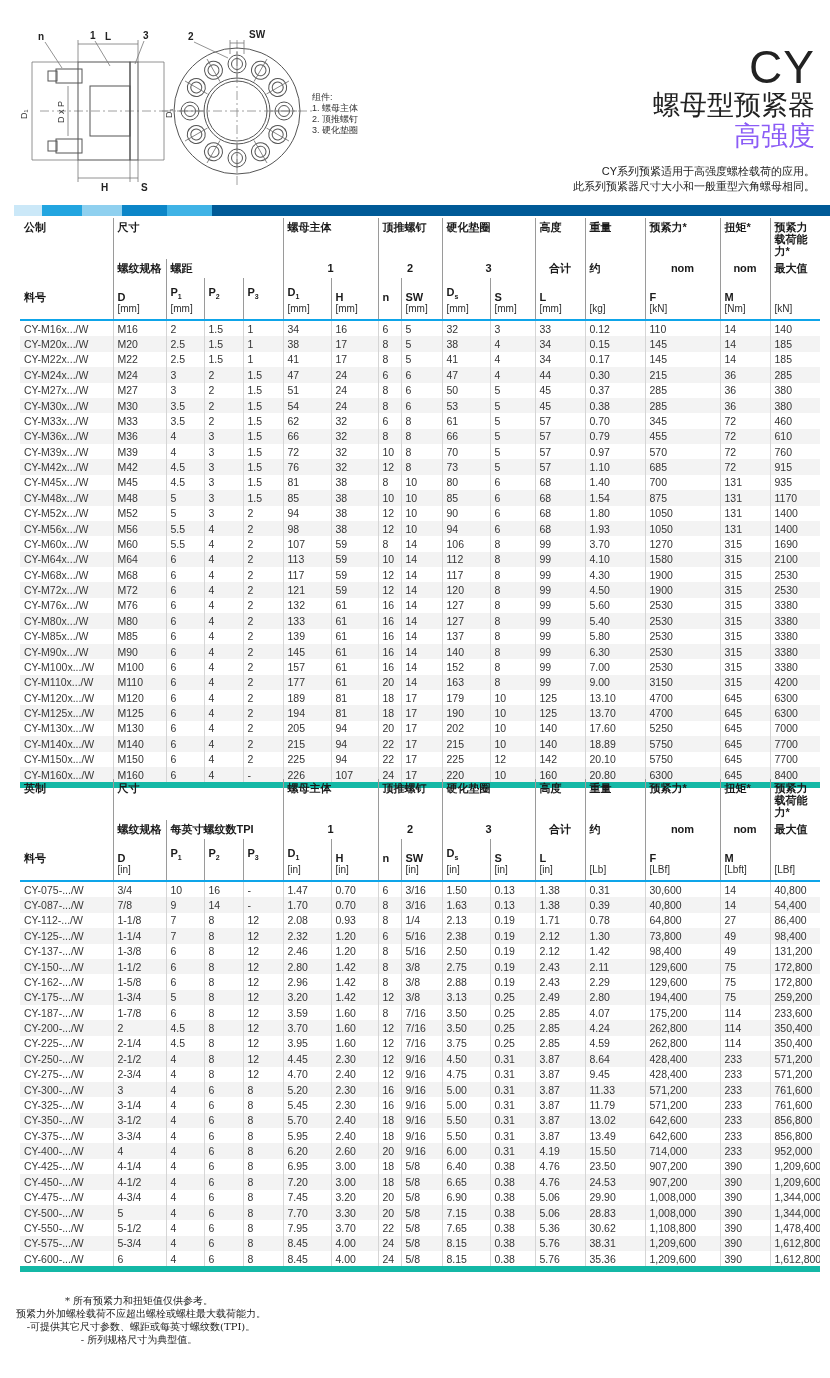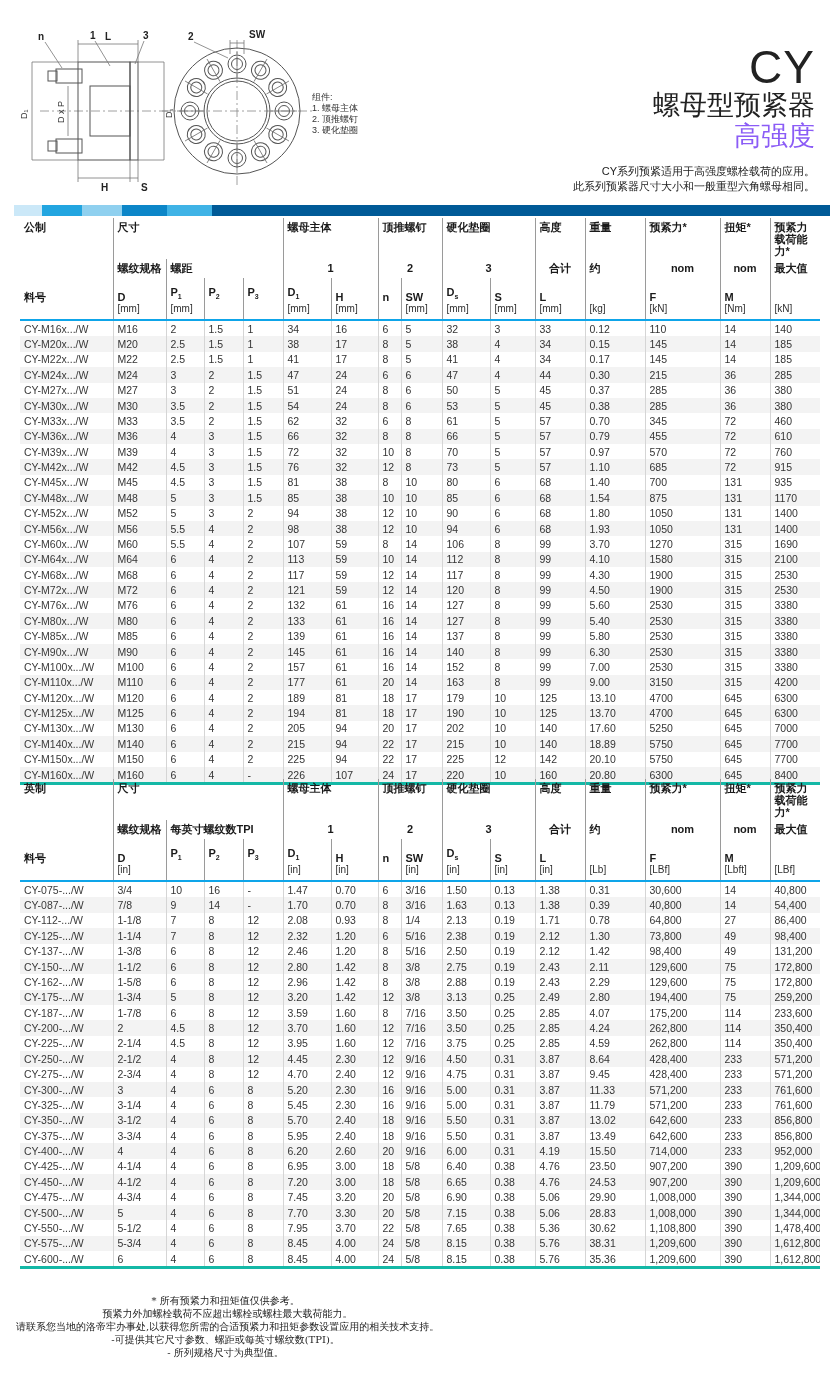--- a/index.html
+++ b/index.html
@@ -42,21 +42,21 @@
   tr.r2 th.ctr{text-align:center;}
   tr.sym th{vertical-align:bottom;padding-bottom:4px;border-bottom:2px solid #0ea5e9;height:34px;}
   tr.sym .sy{display:block;font-size:11px;line-height:12px;font-weight:700;}
   tr.sym .sy sub{font-size:7px;}
   tr.sym .un{display:block;font-size:10px;line-height:12px;font-weight:400;color:#2e2e2e;}
 
   td{font-size:10.5px;line-height:12px;font-weight:400;color:#343434;
      padding:1.7px 4px;border-left:1px solid #d5d5d5;white-space:nowrap;overflow:hidden;}
   td:first-child{border-left:none;color:#3a3a3a;}
   tbody tr:nth-child(even){background:#f3f3f3;}
-  tbody tr:last-child td{border-bottom:3px solid #14b8a6;}
+  tbody tr:last-child td{border-bottom:6px solid #14b8a6;}
 
   
   .footnotes{position:absolute;left:12px;top:1294px;font-size:10px;line-height:13px;color:#222;
              font-family:"DejaVu Serif","Liberation Serif",serif;}
   .footnotes p{margin:0;text-align:center;}
   .footnotes p:nth-child(2),.footnotes p:nth-child(3){padding-left:4px;}
 
   
   .ln{stroke:#555;fill:none;stroke-width:1;}
   .dim{stroke:#777;fill:none;stroke-width:0.8;}
@@ -1448,18 +1448,17 @@
             <td>390</td>
             <td>1,612,800</td>
           </tr>
         </tbody>
     </table>
   </div>
 
   <div class="footnotes">
     <p>* 所有预紧力和扭矩值仅供参考。</p>
     <p>预紧力外加螺栓载荷不应超出螺栓或螺柱最大载荷能力。</p>
-    <p>请联系您当地的洛帝牢办事处,以获得您所需的合适预紧力和扭矩参数设置应用的相关技术支持。</p>
     <p>-可提供其它尺寸参数、螺距或每英寸螺纹数(TPI)。</p>
     <p>- 所列规格尺寸为典型值。</p>
   </div>
 
 </div>
 
 </body></html>

